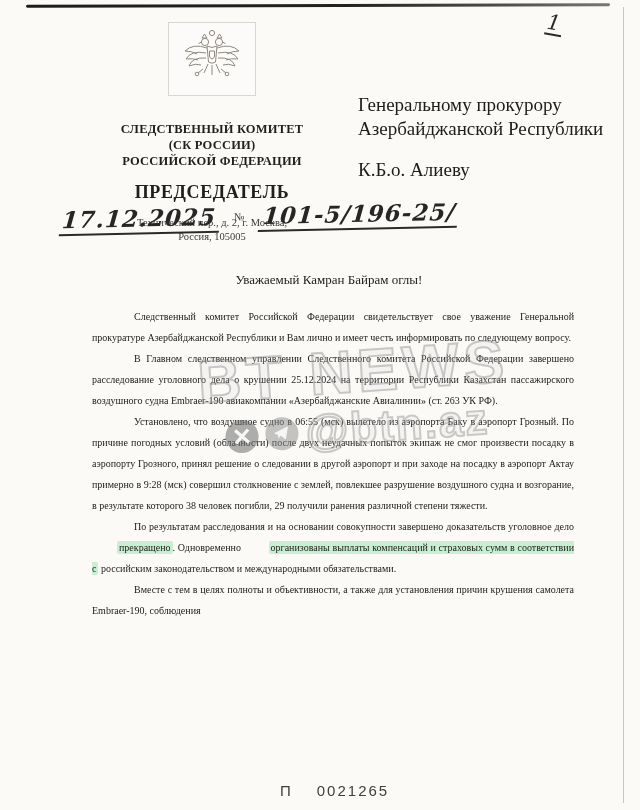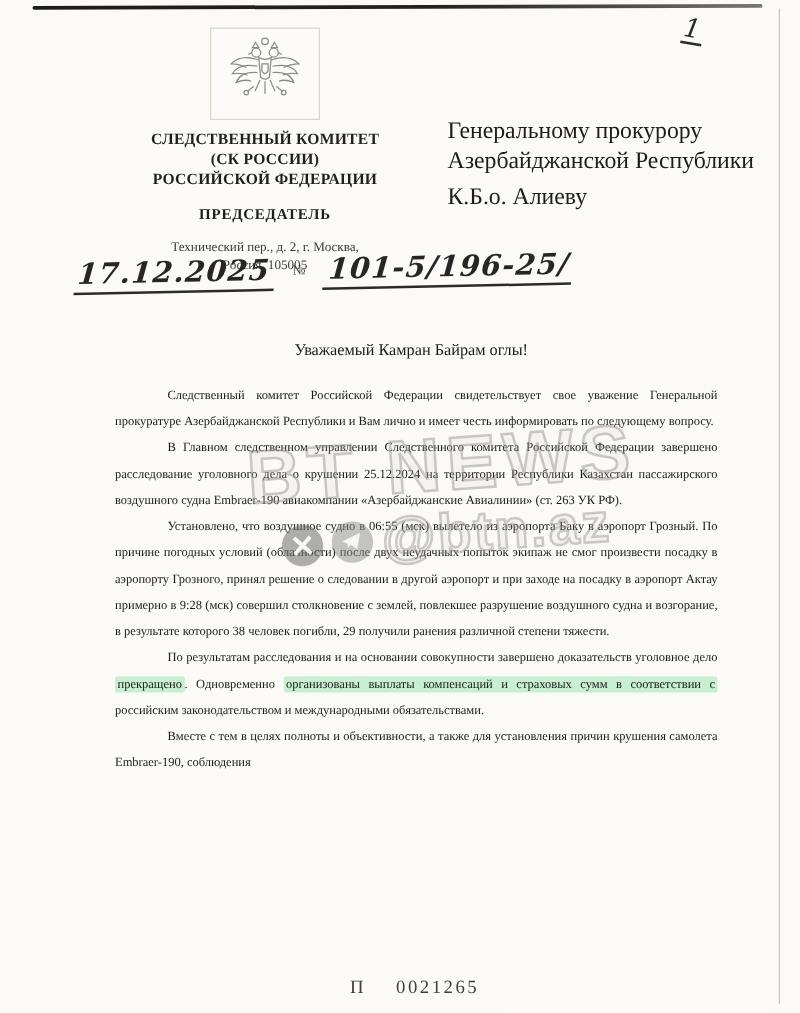--- a/index.html
+++ b/index.html
@@ -26,27 +26,27 @@
     border-bottom:2px solid #2b2b2b;padding:0 3px 0 1px;line-height:1.05;
   }
 
   
   .head-left{position:absolute;left:86px;top:22px;width:252px;text-align:center;}
   .emblem-box{
     width:86px;height:72px;margin:0 auto;
     border:1px solid #d9d6cf;background:#fcfbf9;
     display:flex;align-items:center;justify-content:center;
   }
-  .org{margin-top:7px;font-weight:bold;font-size:12.5px;line-height:1.28;color:#1f1f1f;letter-spacing:.2px;}
-  .chairman{margin-top:13px;font-weight:bold;font-size:12px;letter-spacing:.6px;color:#1f1f1f;}
+  .org{margin-top:25px;font-weight:bold;font-size:12.5px;line-height:1.28;color:#1f1f1f;letter-spacing:.2px;}
+  .chairman{margin-top:13px;font-weight:bold;font-size:18px;letter-spacing:.6px;color:#1f1f1f;}
   .addr{margin-top:13px;font-size:10.5px;line-height:1.35;color:#3a3a3a;}
 
   
   .head-right{position:absolute;left:358px;top:93px;font-size:19px;line-height:1.28;color:#1d1d1d;}
-  .addr-name{margin-top:4px;}
+  .addr-name{margin-top:16px;}
 
   
   .reg-line{position:absolute;left:60px;top:202px;white-space:nowrap;transform:rotate(-1.2deg);}
   .hw{
     font-family:"DejaVu Serif", serif;font-style:italic;font-weight:bold;
     font-size:23px;color:#262626;letter-spacing:1px;
     transform:skewX(-6deg);display:inline-block;
   }
   .hw.date{border-bottom:2px solid #2a2a2a;padding:0 4px 1px 2px;}
   .hw.num{border-bottom:2px solid #2a2a2a;padding:0 2px 1px 4px;margin-left:6px;}
@@ -55,26 +55,26 @@
   
   .salutation{
     position:absolute;left:88px;top:272px;width:482px;text-align:center;
     font-size:13px;color:#1b1b1b;
   }
   .body-col{
     position:absolute;left:92px;top:306px;width:482px;
     font-size:10px;line-height:21px;text-align:justify;color:#1b1b1b;
   }
   .body-col p{margin:0;text-indent:42px;}
-  .hl{background:var(--hl,#c9efd2);padding:1px 2px;border-radius:2px;}
+  .hl{background:var(--hl,#c9efd2);padding:1px 2px;border-radius:2px;margin-left:25px;}
 
   
   .stamp{
     position:absolute;left:280px;top:782px;
-    font-family:Liberation Serif, serif;font-size:15px;color:#3e3e3e;
+    font-family:Liberation Sans, sans-serif;font-size:15px;color:#3e3e3e;
     letter-spacing:2px;white-space:nowrap;
   }
   .stamp-gap{display:inline-block;width:24px;}
 
   
   .watermark{
     position:absolute;left:140px;top:342px;width:430px;text-align:center;
     transform:rotate(-4deg);pointer-events:none;user-select:none;
   }
   .wm-title{

